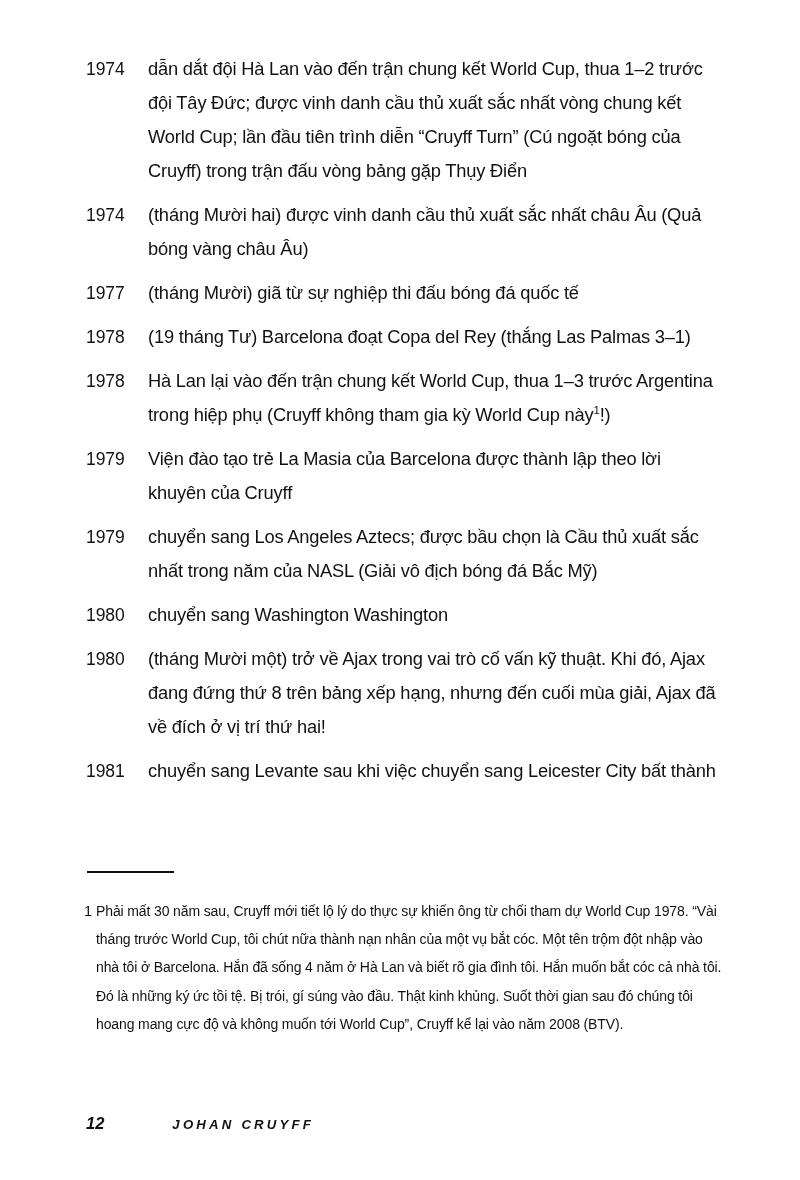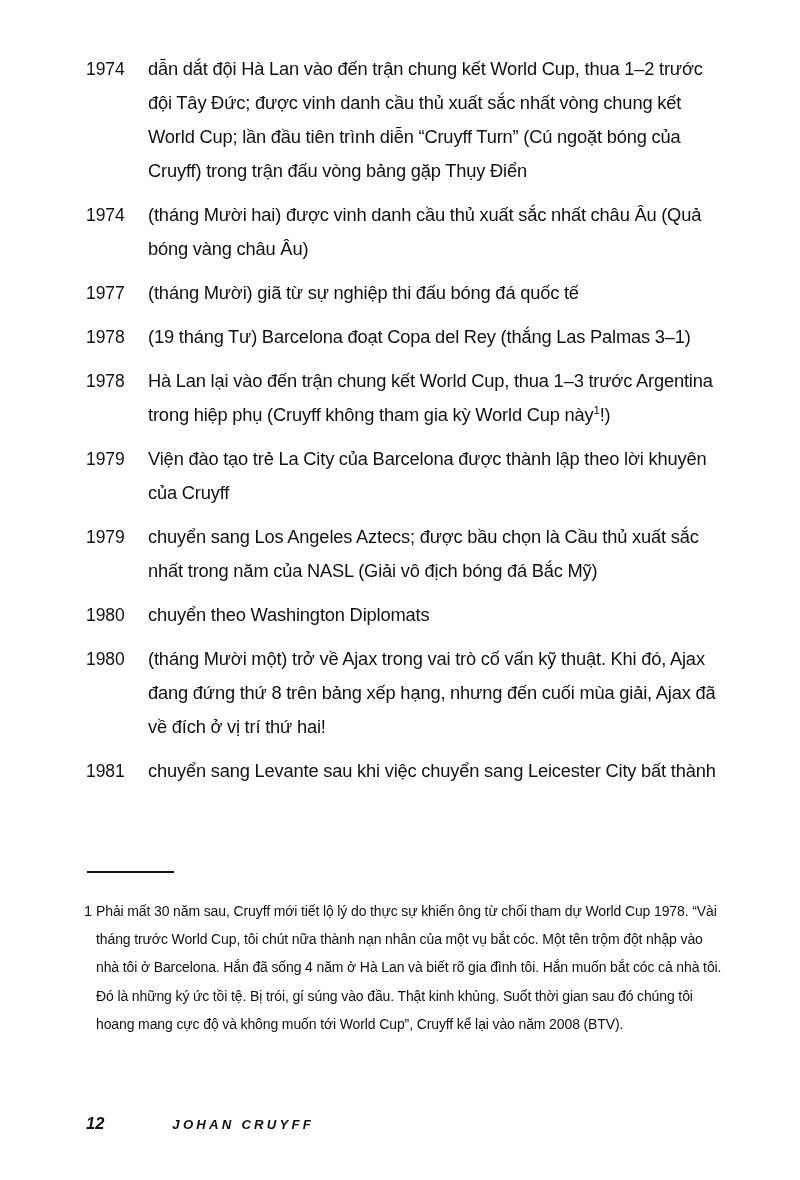--- a/index.html
+++ b/index.html
@@ -137,31 +137,31 @@
       <div class="desc">(19 tháng Tư) Barcelona đoạt Copa del Rey (thắng Las Palmas 3–1)</div>
     </div>
 
     <div class="entry">
       <div class="year">1978</div>
       <div class="desc"><span>Hà Lan lại vào đến trận chung kết World Cup, thua 1–3 trước Argentina trong hiệp phụ (Cruyff không tham gia kỳ World Cup này</span><sup>1</sup><span>!)</span></div>
     </div>
 
     <div class="entry">
       <div class="year">1979</div>
-      <div class="desc">Viện đào tạo trẻ La City của Barcelona được thành lập theo lời khuyên của Cruyff</div>
+      <div class="desc">Viện đào tạo trẻ La Masia của Barcelona được thành lập theo lời khuyên của Cruyff</div>
     </div>
 
     <div class="entry">
       <div class="year">1979</div>
       <div class="desc">chuyển sang Los Angeles Aztecs; được bầu chọn là Cầu thủ xuất sắc nhất trong năm của NASL (Giải vô địch bóng đá Bắc Mỹ)</div>
     </div>
 
     <div class="entry">
       <div class="year">1980</div>
-      <div class="desc">chuyển theo Washington Diplomats</div>
+      <div class="desc">chuyển sang Washington Washington</div>
     </div>
 
     <div class="entry">
       <div class="year">1980</div>
       <div class="desc">(tháng Mười một) trở về Ajax trong vai trò cố vấn kỹ thuật. Khi đó, Ajax đang đứng thứ 8 trên bảng xếp hạng, nhưng đến cuối mùa giải, Ajax đã về đích ở vị trí thứ hai!</div>
     </div>
 
     <div class="entry">
       <div class="year">1981</div>
       <div class="desc">chuyển sang Levante sau khi việc chuyển sang Leicester City bất thành</div>

